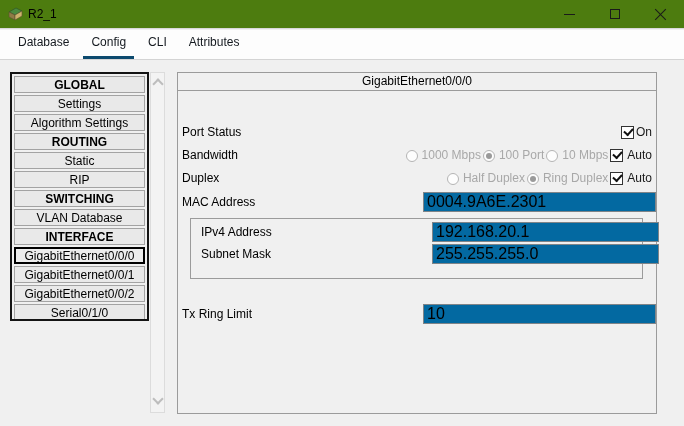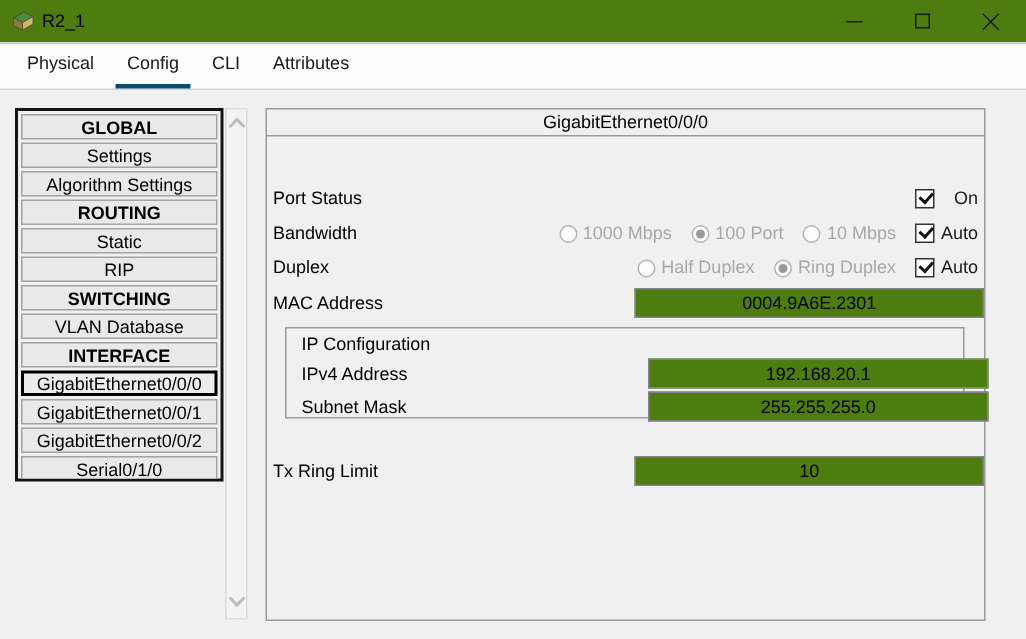--- a/index.html
+++ b/index.html
@@ -74,27 +74,27 @@
   .panel-header {
     height:18px; border-bottom:1px solid #9b9b9b;
     text-align:center; line-height:17px; font-size:12px; color:#000;
   }
   .form-row {
     position:relative; height:18px; margin:0 4px 5px 4px;
     display:flex; align-items:center;
   }
   .row-portstatus { margin-top:32px; }
   .row-label { color:#000; }
-  .row-right { margin-left:auto; display:flex; align-items:center; gap:13px; }
+  .row-right { margin-left:auto; display:flex; align-items:center; gap:2px; }
   .field { position:absolute; left:241px; top:0; height:20px; }
   .row-mac { height:20px; }
   .text-input {
-    width:233px; height:20px; border:1px solid #7f8488; background:#4d7c0f;
-    font-family:"Liberation Sans", sans-serif; font-size:12px; color:#000;
-    padding:1px 3px; outline:none;text-align:center;
+    width:233px; height:20px; border:1px solid #7f8488; background:#0369a1;
+    font-family:"Liberation Sans", sans-serif; font-size:16px; color:#000;
+    padding:1px 3px; outline:none;
   }
   
   .checkbox {
     width:13px; height:13px; background:#fff; border:1px solid #333;
     position:relative; display:inline-block; cursor:default;
   }
   .checkbox.checked::after {
     content:""; position:absolute; left:2px; top:1px; width:7px; height:4px;
     border-left:2px solid #111; border-bottom:2px solid #111; transform:rotate(-48deg);
   }
@@ -138,21 +138,21 @@
     <div class="win-btn">
         <span class="glyph-max"></span>
       </div>
     <div class="win-btn">
         <span class="glyph-close"></span>
       </div>
   </div>
 </div>
 
 <div class="tabbar">
-  <div class="tab">Physical</div>
+  <div class="tab">Database</div>
   <div class="tab active">Config</div>
   <div class="tab">CLI</div>
   <div class="tab">Attributes</div>
 </div>
 
 <div class="side-list">
   <button class="side-btn header">GLOBAL</button>
   <button class="side-btn">Settings</button>
   <button class="side-btn">Algorithm Settings</button>
   <button class="side-btn header">ROUTING</button>
@@ -224,21 +224,20 @@
   </div>
 
   <div class="form-row row-mac">
     <span class="row-label">MAC Address</span>
     <span class="field">
       <input class="text-input" type="text" value="0004.9A6E.2301" style="">
     </span>
   </div>
 
   <div class="group-box">
-    <div class="group-title">IP Configuration</div>
     <div class="group-row">
       <span class="row-label">IPv4 Address</span>
       <span class="field">
         <input class="text-input" type="text" value="192.168.20.1" style="">
       </span>
     </div>
     <div class="group-row">
       <span class="row-label">Subnet Mask</span>
       <span class="field">
         <input class="text-input" type="text" value="255.255.255.0" style="">

